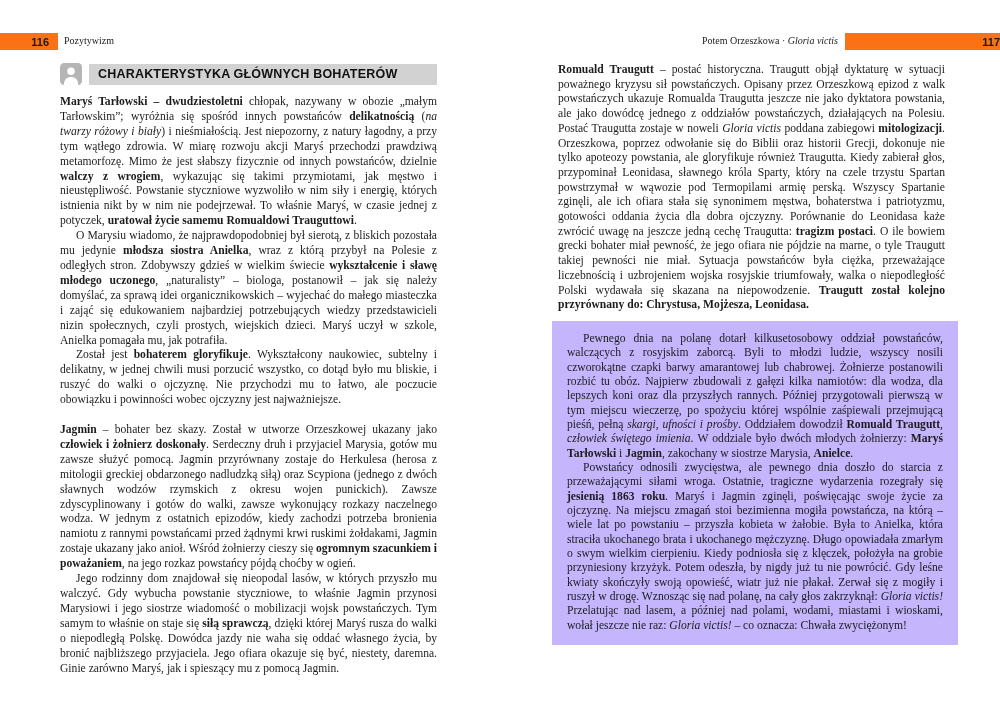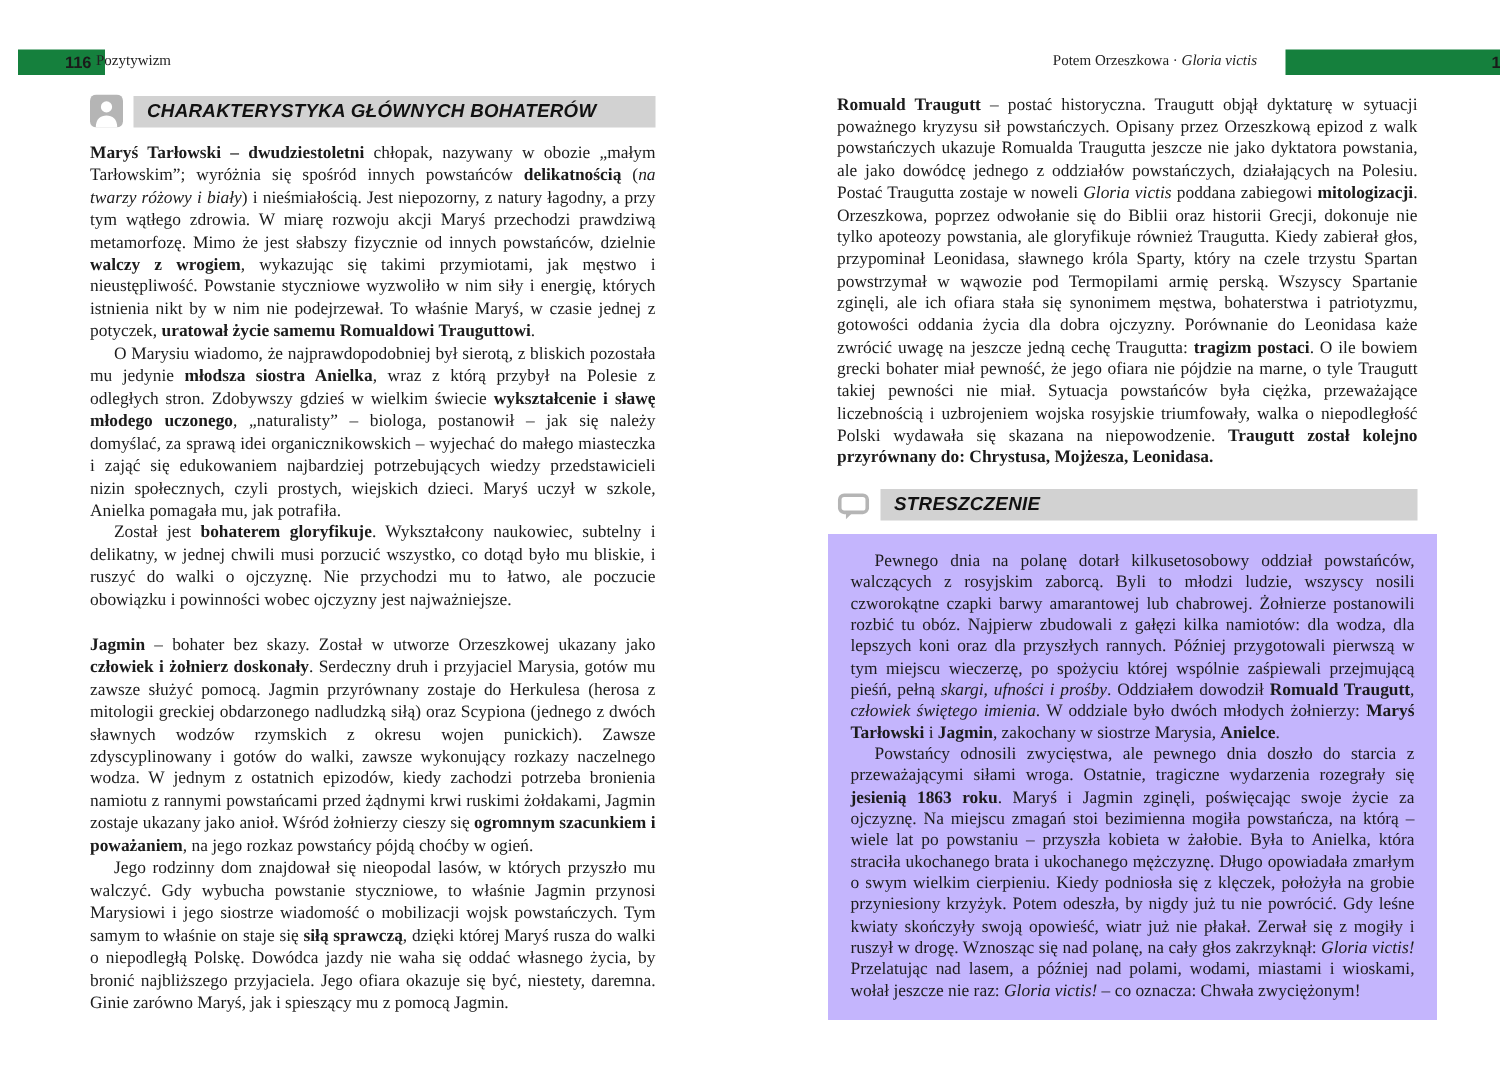--- a/index.html
+++ b/index.html
@@ -3,36 +3,36 @@
 <meta charset="utf-8">
 <style>
   html,body{margin:0;padding:0;}
   body{
     width:1000px;height:721px;position:relative;overflow:hidden;
     background:#ffffff;color:#1c1c1c;
     font-family:"Liberation Serif", serif;
   }
   
   .pageno-bar{
-    position:absolute;top:33px;height:17px;background:#15803d;
+    position:absolute;top:33px;height:17px;background:#f97316;
     display:flex;align-items:center;box-sizing:border-box;
-    font-family:"Liberation Sans", sans-serif;font-weight:bold;font-size:11px;color:#1a1a1a;margin-left:12px;
+    font-family:"Liberation Sans", sans-serif;font-weight:bold;font-size:11px;color:#1a1a1a;
   }
   #left-pageno{left:0;width:58px;justify-content:flex-end;padding-right:9px;}
   #right-pageno{left:845px;width:155px;justify-content:flex-end;padding-left:9px;}
   .head-title{position:absolute;top:35px;font-size:10px;color:#222;white-space:nowrap;}
   #left-head-title{left:64px;}
   #right-head-title{right:162px;}
   #right-head-title .work{font-style:italic;}
   
   .col{position:absolute;top:63px;}
   #left-col{left:60px;width:377px;}
   #right-col{left:552px;width:406px;}
   
-  .section-head{display:flex;align-items:center;height:22px;font-style:italic;}
+  .section-head{display:flex;align-items:center;height:22px;}
   .section-head .icon{width:22px;height:22px;margin-right:7px;flex:none;display:block;}
   .section-head .bar{
     flex:1;height:21px;background:#d2d2d2;
     font-family:"Liberation Sans", sans-serif;font-weight:bold;font-size:12.5px;
     line-height:21px;padding-left:9px;letter-spacing:.2px;color:#111;
     white-space:nowrap;overflow:hidden;
   }
   #left-col .section-head{margin-bottom:10px;}
   #right-col .section-head{margin:13px 13px 0 6px;}
   
@@ -75,26 +75,19 @@
       <p class="para indent"><span>Został jest </span><b>bohaterem gloryfikuje</b><span>. Wykształcony naukowiec, subtelny i delikatny, w jednej chwili musi porzucić wszystko, co dotąd było mu bliskie, i ruszyć do walki o ojczyznę. Nie przychodzi mu to łatwo, ale poczucie obowiązku i powinności wobec ojczyzny jest najważniejsze.</span></p>
       <p class="para gap"><b>Jagmin</b><span> – bohater bez skazy. Został w utworze Orzeszkowej ukazany jako </span><b>człowiek i żołnierz doskonały</b><span>. Serdeczny druh i przyjaciel Marysia, gotów mu zawsze służyć pomocą. Jagmin przyrównany zostaje do Herkulesa (herosa z mitologii greckiej obdarzonego nadludzką siłą) oraz Scypiona (jednego z dwóch sławnych wodzów rzymskich z okresu wojen punickich). Zawsze zdyscyplinowany i gotów do walki, zawsze wykonujący rozkazy naczelnego wodza. W jednym z ostatnich epizodów, kiedy zachodzi potrzeba bronienia namiotu z rannymi powstańcami przed żądnymi krwi ruskimi żołdakami, Jagmin zostaje ukazany jako anioł. Wśród żołnierzy cieszy się </span><b>ogromnym szacunkiem i poważaniem</b><span>, na jego rozkaz powstańcy pójdą choćby w ogień.</span></p>
       <p class="para indent"><span>Jego rodzinny dom znajdował się nieopodal lasów, w których przyszło mu walczyć. Gdy wybucha powstanie styczniowe, to właśnie Jagmin przynosi Marysiowi i jego siostrze wiadomość o mobilizacji wojsk powstańczych. Tym samym to właśnie on staje się </span><b>siłą sprawczą</b><span>, dzięki której Maryś rusza do walki o niepodległą Polskę. Dowódca jazdy nie waha się oddać własnego życia, by bronić najbliższego przyjaciela. Jego ofiara okazuje się być, niestety, daremna. Ginie zarówno Maryś, jak i spieszący mu z pomocą Jagmin.</span></p>
     </div>
 </main>
 
 <main class="col" id="right-col">
   <div class="rp">
       <p class="para"><b>Romuald Traugutt</b><span> – postać historyczna. Traugutt objął dyktaturę w sytuacji poważnego kryzysu sił powstańczych. Opisany przez Orzeszkową epizod z walk powstańczych ukazuje Romualda Traugutta jeszcze nie jako dyktatora powstania, ale jako dowódcę jednego z oddziałów powstańczych, działających na Polesiu. Postać Traugutta zostaje w noweli </span><i>Gloria victis</i><span> poddana zabiegowi </span><b>mitologizacji</b><span>. Orzeszkowa, poprzez odwołanie się do Biblii oraz historii Grecji, dokonuje nie tylko apoteozy powstania, ale gloryfikuje również Traugutta. Kiedy zabierał głos, przypominał Leonidasa, sławnego króla Sparty, który na czele trzystu Spartan powstrzymał w wąwozie pod Termopilami armię perską. Wszyscy Spartanie zginęli, ale ich ofiara stała się synonimem męstwa, bohaterstwa i patriotyzmu, gotowości oddania życia dla dobra ojczyzny. Porównanie do Leonidasa każe zwrócić uwagę na jeszcze jedną cechę Traugutta: </span><b>tragizm postaci</b><span>. O ile bowiem grecki bohater miał pewność, że jego ofiara nie pójdzie na marne, o tyle Traugutt takiej pewności nie miał. Sytuacja powstańców była ciężka, przeważające liczebnością i uzbrojeniem wojska rosyjskie triumfowały, walka o niepodległość Polski wydawała się skazana na niepowodzenie. </span><b>Traugutt został kolejno przyrównany do: Chrystusa, Mojżesza, Leonidasa.</b></p>
     </div>
-  <div class="section-head">
-    <svg class="icon" viewBox="0 0 24 24">
-      <rect x="2" y="4.5" width="20" height="12.5" rx="3.2" fill="#ffffff" stroke="#b5b5b5" stroke-width="2.6"></rect>
-      <path d="M6.5 16.5 L6.5 22 L12 16.5 Z" fill="#b5b5b5"></path>
-    </svg>
-    <div class="bar">STRESZCZENIE</div>
-  </div>
   <div class="summary-box">
     <div>
         <p class="para indent"><span>Pewnego dnia na polanę dotarł kilkusetosobowy oddział powstańców, walczących z rosyjskim zaborcą. Byli to młodzi ludzie, wszyscy nosili czworokątne czapki barwy amarantowej lub chabrowej. Żołnierze postanowili rozbić tu obóz. Najpierw zbudowali z gałęzi kilka namiotów: dla wodza, dla lepszych koni oraz dla przyszłych rannych. Później przygotowali pierwszą w tym miejscu wieczerzę, po spożyciu której wspólnie zaśpiewali przejmującą pieśń, pełną </span><i>skargi, ufności i prośby</i><span>. Oddziałem dowodził </span><b>Romuald Traugutt</b><span>, </span><i>człowiek świętego imienia</i><span>. W oddziale było dwóch młodych żołnierzy: </span><b>Maryś Tarłowski</b><span> i </span><b>Jagmin</b><span>, zakochany w siostrze Marysia, </span><b>Anielce</b><span>.</span></p>
         <p class="para indent"><span>Powstańcy odnosili zwycięstwa, ale pewnego dnia doszło do starcia z przeważającymi siłami wroga. Ostatnie, tragiczne wydarzenia rozegrały się </span><b>jesienią 1863 roku</b><span>. Maryś i Jagmin zginęli, poświęcając swoje życie za ojczyznę. Na miejscu zmagań stoi bezimienna mogiła powstańcza, na którą – wiele lat po powstaniu – przyszła kobieta w żałobie. Była to Anielka, która straciła ukochanego brata i ukochanego mężczyznę. Długo opowiadała zmarłym o swym wielkim cierpieniu. Kiedy podniosła się z klęczek, położyła na grobie przyniesiony krzyżyk. Potem odeszła, by nigdy już tu nie powrócić. Gdy leśne kwiaty skończyły swoją opowieść, wiatr już nie płakał. Zerwał się z mogiły i ruszył w drogę. Wznosząc się nad polanę, na cały głos zakrzyknął: </span><i>Gloria victis!</i><span> Przelatując nad lasem, a później nad polami, wodami, miastami i wioskami, wołał jeszcze nie raz: </span><i>Gloria victis!</i><span> – co oznacza: Chwała zwyciężonym!</span></p>
       </div>
   </div>
 </main>
 
 </body></html>

